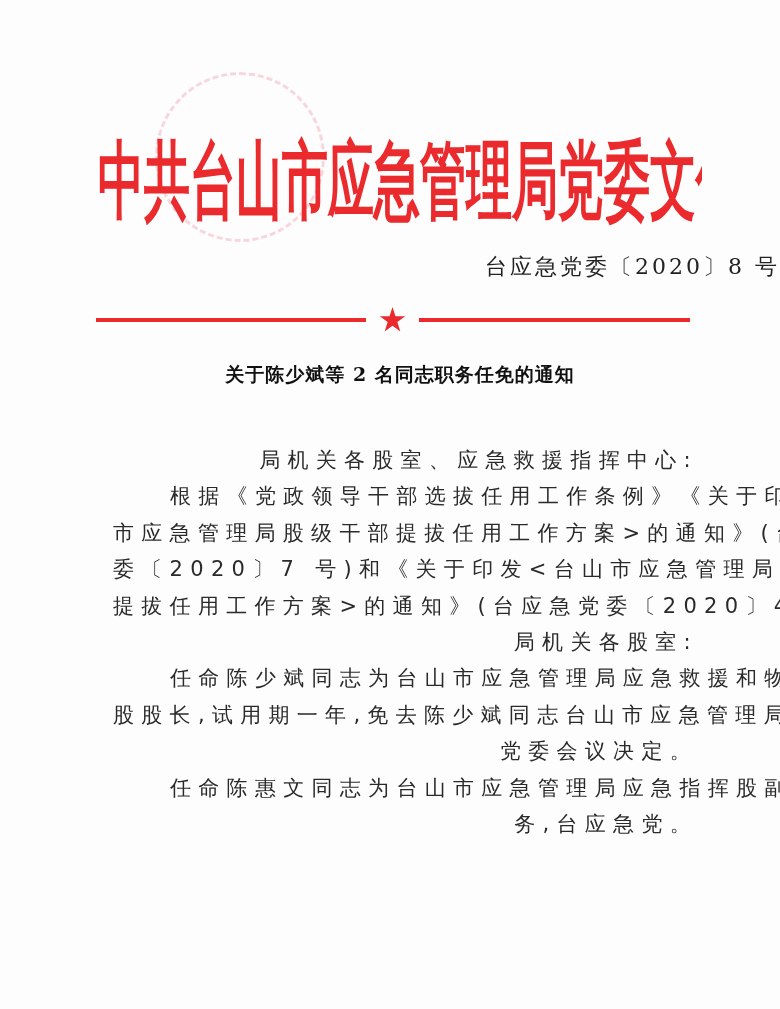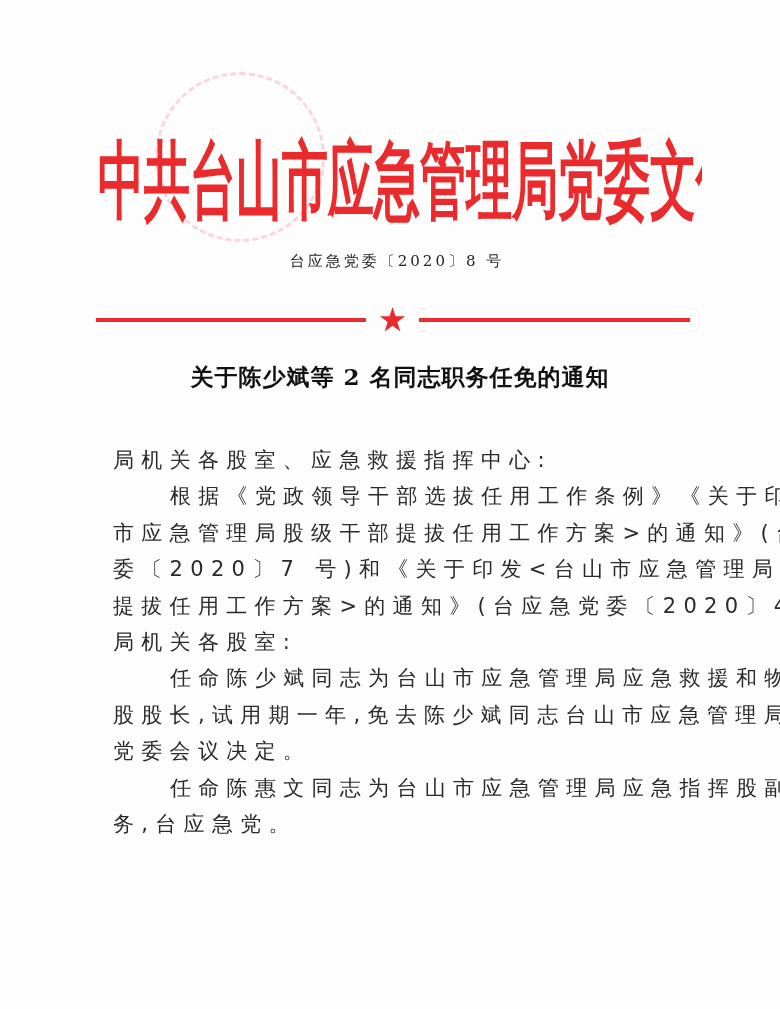--- a/index.html
+++ b/index.html
@@ -52,22 +52,22 @@
       color: #ea2a2c;
       transform: scaleY(1.85);
       transform-origin: center center;
       line-height: 1;
     }
     .doc-number {
       position: absolute;
       left: 0;
       width: 780px;
       top: 252px;
-      text-align: center;
-      font-size: 15px;
+      text-align: right;
+      font-size: 22px;
       letter-spacing: 3px;
       color: #222;
       font-family: "DejaVu Serif", "Liberation Serif", serif;
       padding-left: 14px;
       box-sizing: border-box;
     }
     .separator {
       position: absolute;
       top: 306px;
       left: 0;
@@ -90,21 +90,21 @@
       height: 27px;
     }
     .subject {
       position: absolute;
       left: 0;
       width: 780px;
       top: 362px;
       text-align: center;
       font-family: "DejaVu Serif", "Liberation Serif", serif;
       font-weight: bold;
-      font-size: 23px;
+      font-size: 19px;
       color: #111;
       letter-spacing: 1px;
       padding-left: 20px;
       box-sizing: border-box;
     }
     .body {
       position: absolute;
       left: 113px;
       top: 442px;
       width: 585px;
@@ -116,20 +116,21 @@
     }
     .body p {
       margin: 0;
     }
     .body p.indent {
       text-indent: 57px;
     }
     .body .line {
       display: block;
       white-space: nowrap;
+      text-align: right;
     }
   </style>
 </head>
 <body>
 
 <div class="page">
 
   <div class="stamp-ghost"></div>
 
   <div class="doc-header">

